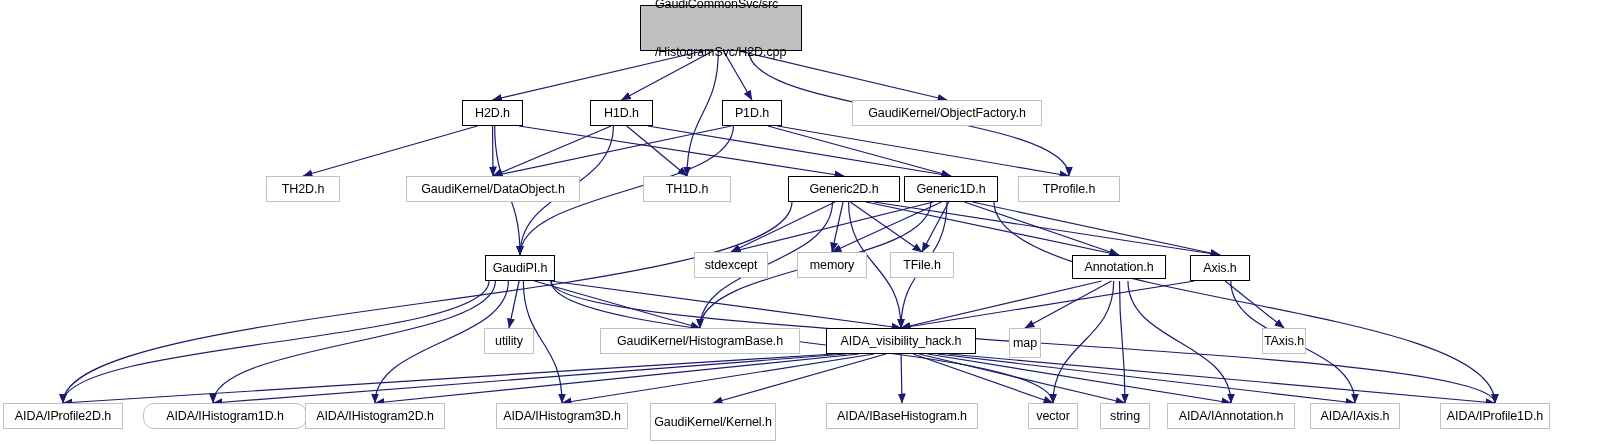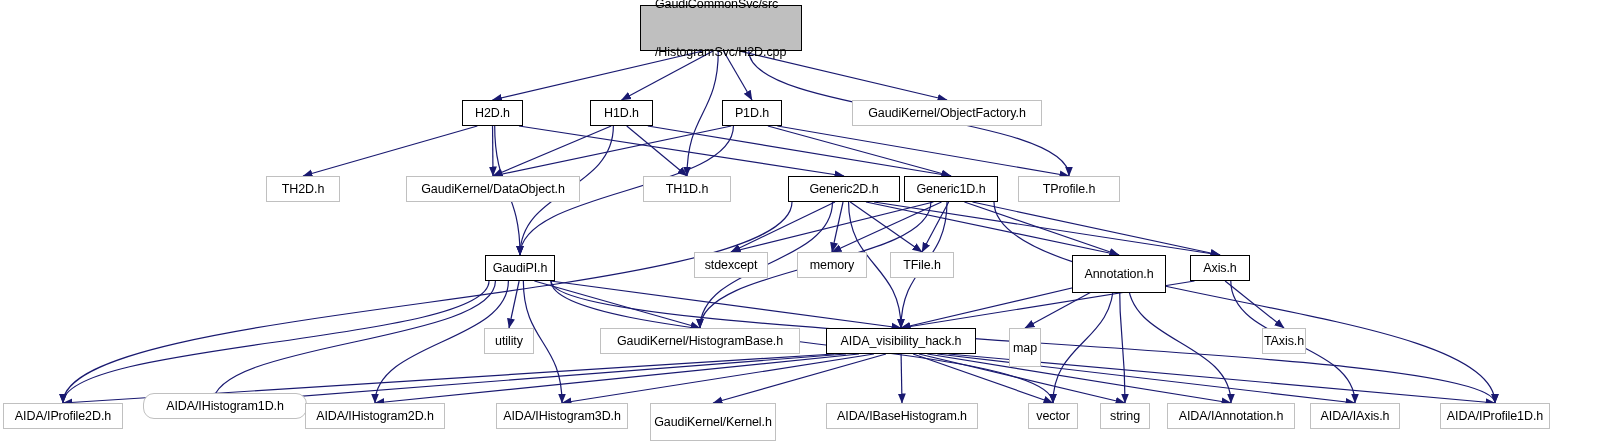--- a/index.html
+++ b/index.html
@@ -99,29 +99,29 @@
   <div class="node external" id="n-TH2D" style="left: 266px; top: 176px; width: 74px; height: 26px;">TH2D.h</div>
   <div class="node external" id="n-DataObject" style="left: 406px; top: 176px; width: 174px; height: 26px;">GaudiKernel/DataObject.h</div>
   <div class="node external" id="n-TH1D" style="left: 643px; top: 176px; width: 88px; height: 26px;">TH1D.h</div>
   <div class="node normal" id="n-Generic2D" style="left: 788px; top: 176px; width: 112px; height: 26px;">Generic2D.h</div>
   <div class="node normal" id="n-Generic1D" style="left: 904px; top: 176px; width: 94px; height: 26px;">Generic1D.h</div>
   <div class="node external" id="n-TProfile" style="left: 1018px; top: 176px; width: 102px; height: 26px;">TProfile.h</div>
   <div class="node normal" id="n-GaudiPI" style="left: 485px; top: 255px; width: 70px; height: 26px;">GaudiPI.h</div>
   <div class="node external" id="n-stdexcept" style="left: 694px; top: 252px; width: 74px; height: 26px;">stdexcept</div>
   <div class="node external" id="n-memory" style="left: 797px; top: 252px; width: 70px; height: 26px;">memory</div>
   <div class="node external" id="n-TFile" style="left: 890px; top: 252px; width: 64px; height: 26px;">TFile.h</div>
-  <div class="node normal" id="n-Annotation" style="left: 1072px; top: 255px; width: 94px; height: 38px;">Annotation.h</div>
+  <div class="node normal" id="n-Annotation" style="left: 1072px; top: 255px; width: 94px; height: 24px;">Annotation.h</div>
   <div class="node normal" id="n-Axis" style="left: 1190px; top: 255px; width: 60px; height: 26px;">Axis.h</div>
   <div class="node external" id="n-utility" style="left: 484px; top: 328px; width: 50px; height: 26px;">utility</div>
   <div class="node external" id="n-HistogramBase" style="left: 600px; top: 328px; width: 200px; height: 26px;">GaudiKernel/HistogramBase.h</div>
   <div class="node normal" id="n-AIDAvis" style="left: 826px; top: 328px; width: 150px; height: 26px;">AIDA_visibility_hack.h</div>
-  <div class="node external" id="n-map" style="left: 1009px; top: 328px; width: 32px; height: 39px;">map</div>
+  <div class="node external" id="n-map" style="left: 1009px; top: 328px; width: 32px; height: 30px;">map</div>
   <div class="node external" id="n-TAxis" style="left: 1262px; top: 328px; width: 44px; height: 26px;">TAxis.h</div>
   <div class="node external" id="n-IProfile2D" style="left: 3px; top: 403px; width: 120px; height: 26px;">AIDA/IProfile2D.h</div>
-  <div class="node external" id="n-IHistogram1D" style="left: 143px; top: 393px; width: 164px; height: 26px; border-radius: 11px;">AIDA/IHistogram1D.h</div>
+  <div class="node external" id="n-IHistogram1D" style="left: 143px; top: 403px; width: 164px; height: 26px; border-radius: 11px;">AIDA/IHistogram1D.h</div>
   <div class="node external" id="n-IHistogram2D" style="left: 305px; top: 403px; width: 140px; height: 26px;">AIDA/IHistogram2D.h</div>
   <div class="node external" id="n-IHistogram3D" style="left: 496px; top: 403px; width: 132px; height: 26px;">AIDA/IHistogram3D.h</div>
   <div class="node external" id="n-Kernel" style="left: 650px; top: 403px; width: 126px; height: 38px;">GaudiKernel/Kernel.h</div>
   <div class="node external" id="n-IBaseHistogram" style="left: 826px; top: 403px; width: 152px; height: 26px;">AIDA/IBaseHistogram.h</div>
   <div class="node external" id="n-vector" style="left: 1028px; top: 403px; width: 50px; height: 26px;">vector</div>
   <div class="node external" id="n-string" style="left: 1100px; top: 403px; width: 50px; height: 26px;">string</div>
   <div class="node external" id="n-IAnnotation" style="left: 1167px; top: 403px; width: 128px; height: 26px;">AIDA/IAnnotation.h</div>
   <div class="node external" id="n-IAxis" style="left: 1310px; top: 403px; width: 90px; height: 26px;">AIDA/IAxis.h</div>
   <div class="node external" id="n-IProfile1D" style="left: 1440px; top: 403px; width: 110px; height: 26px;">AIDA/IProfile1D.h</div>
 </div>

